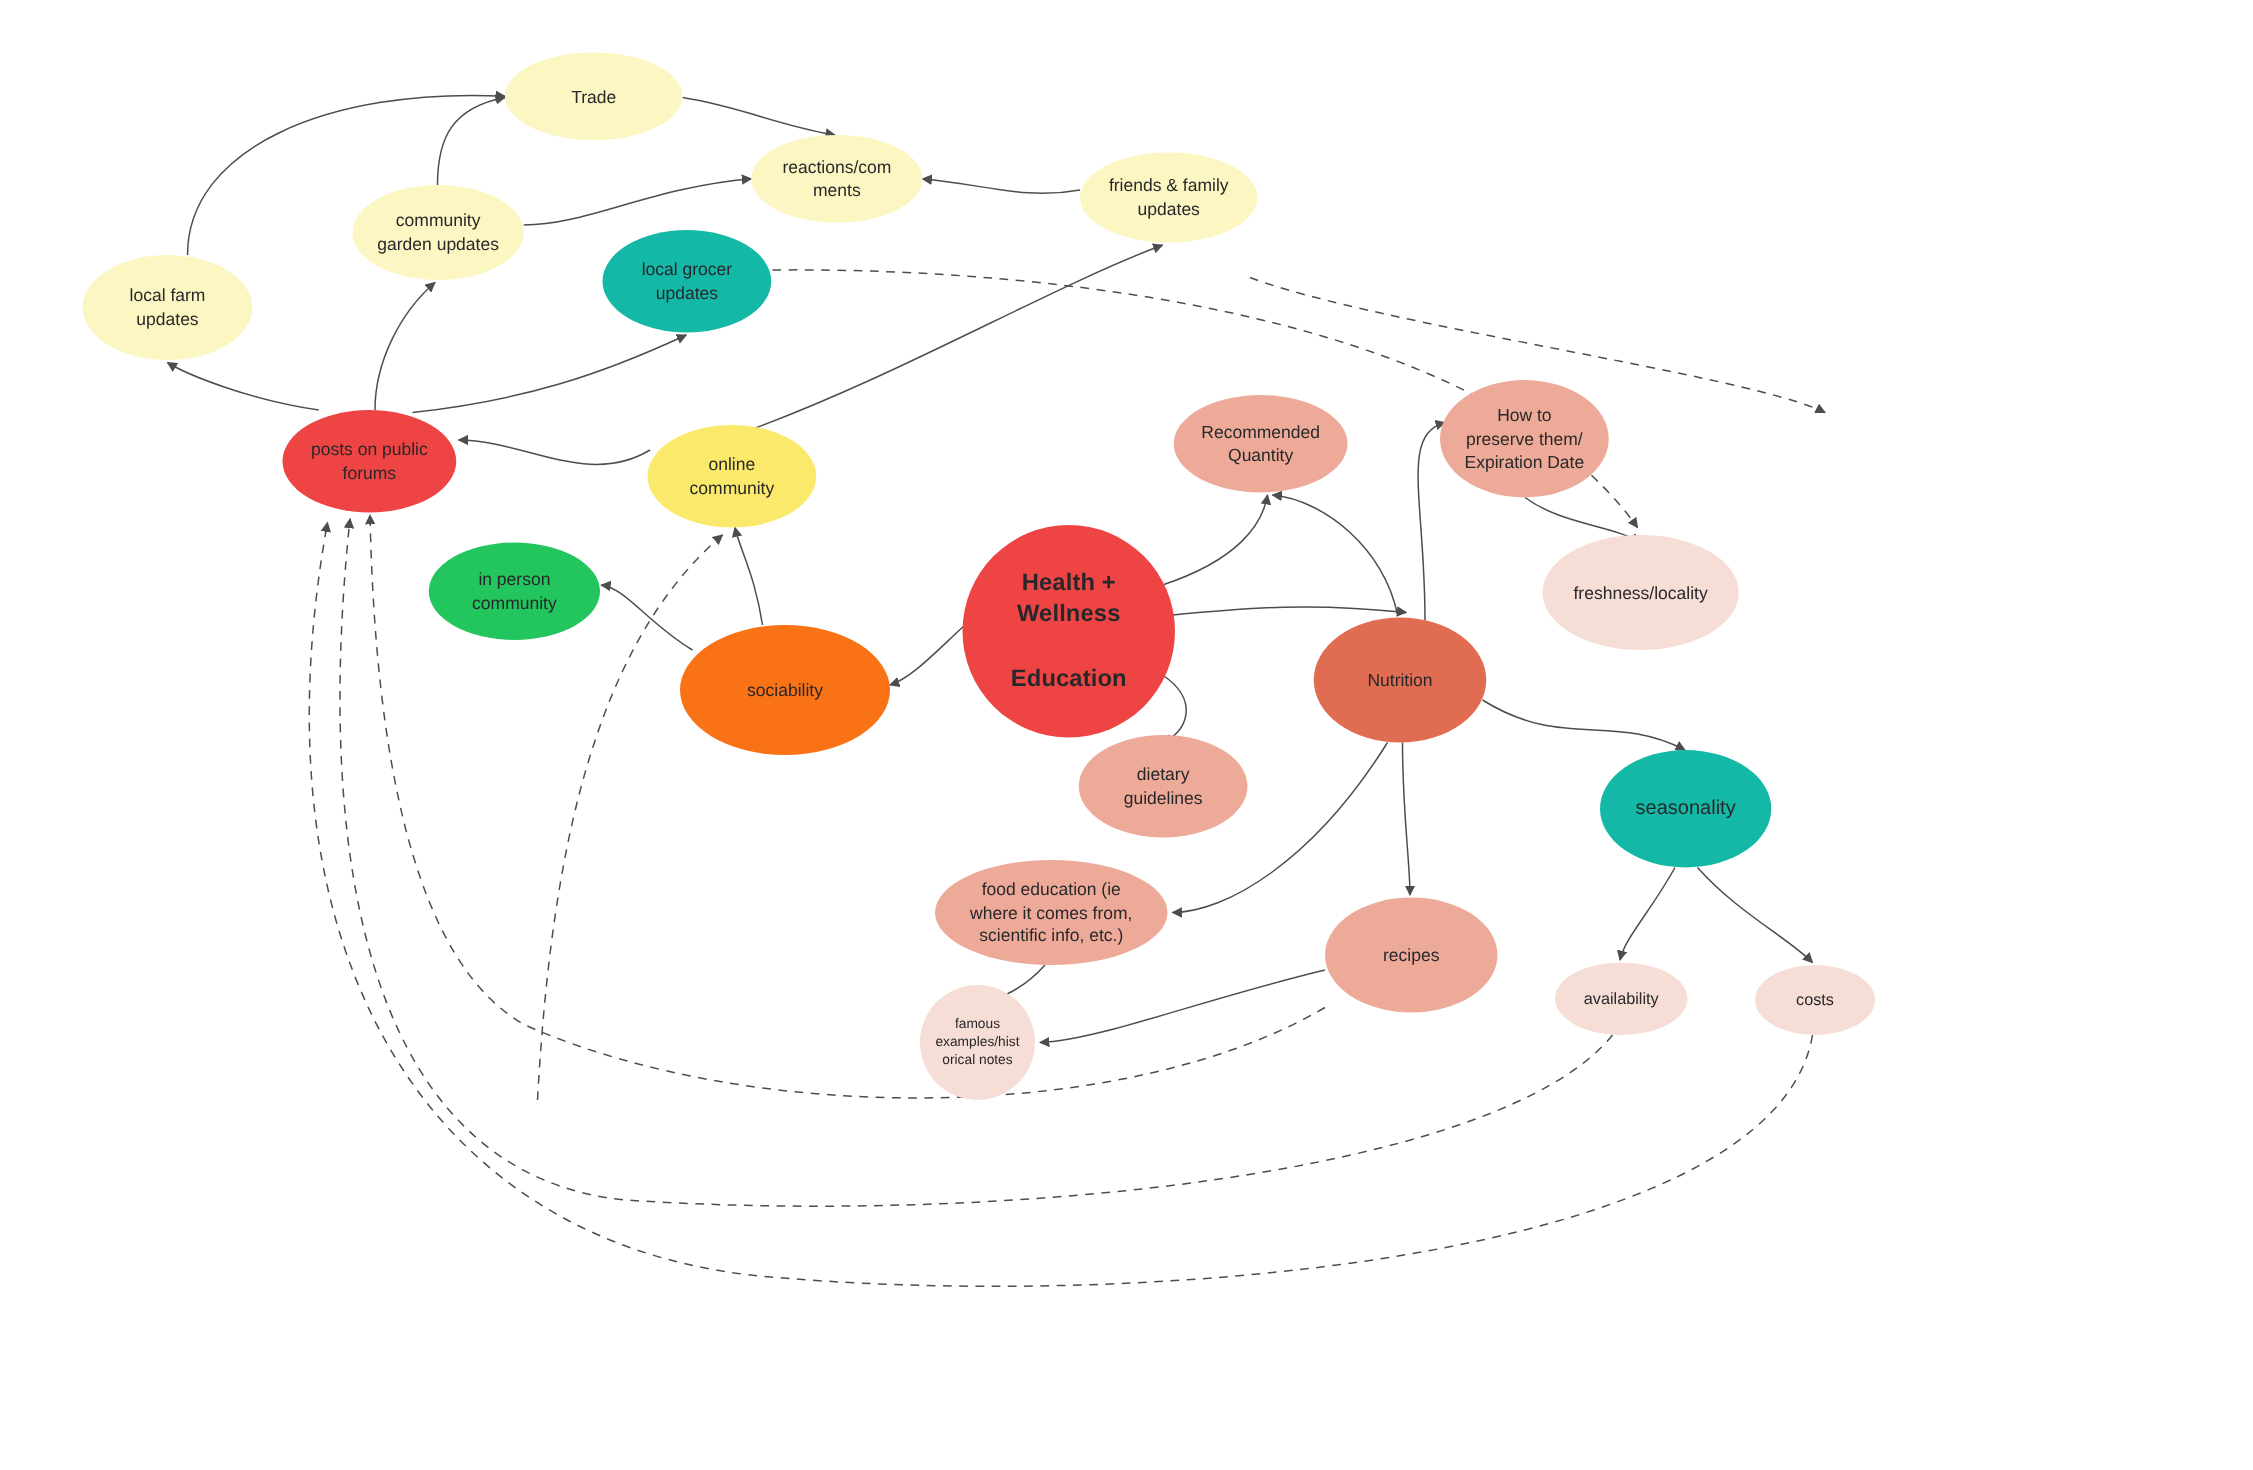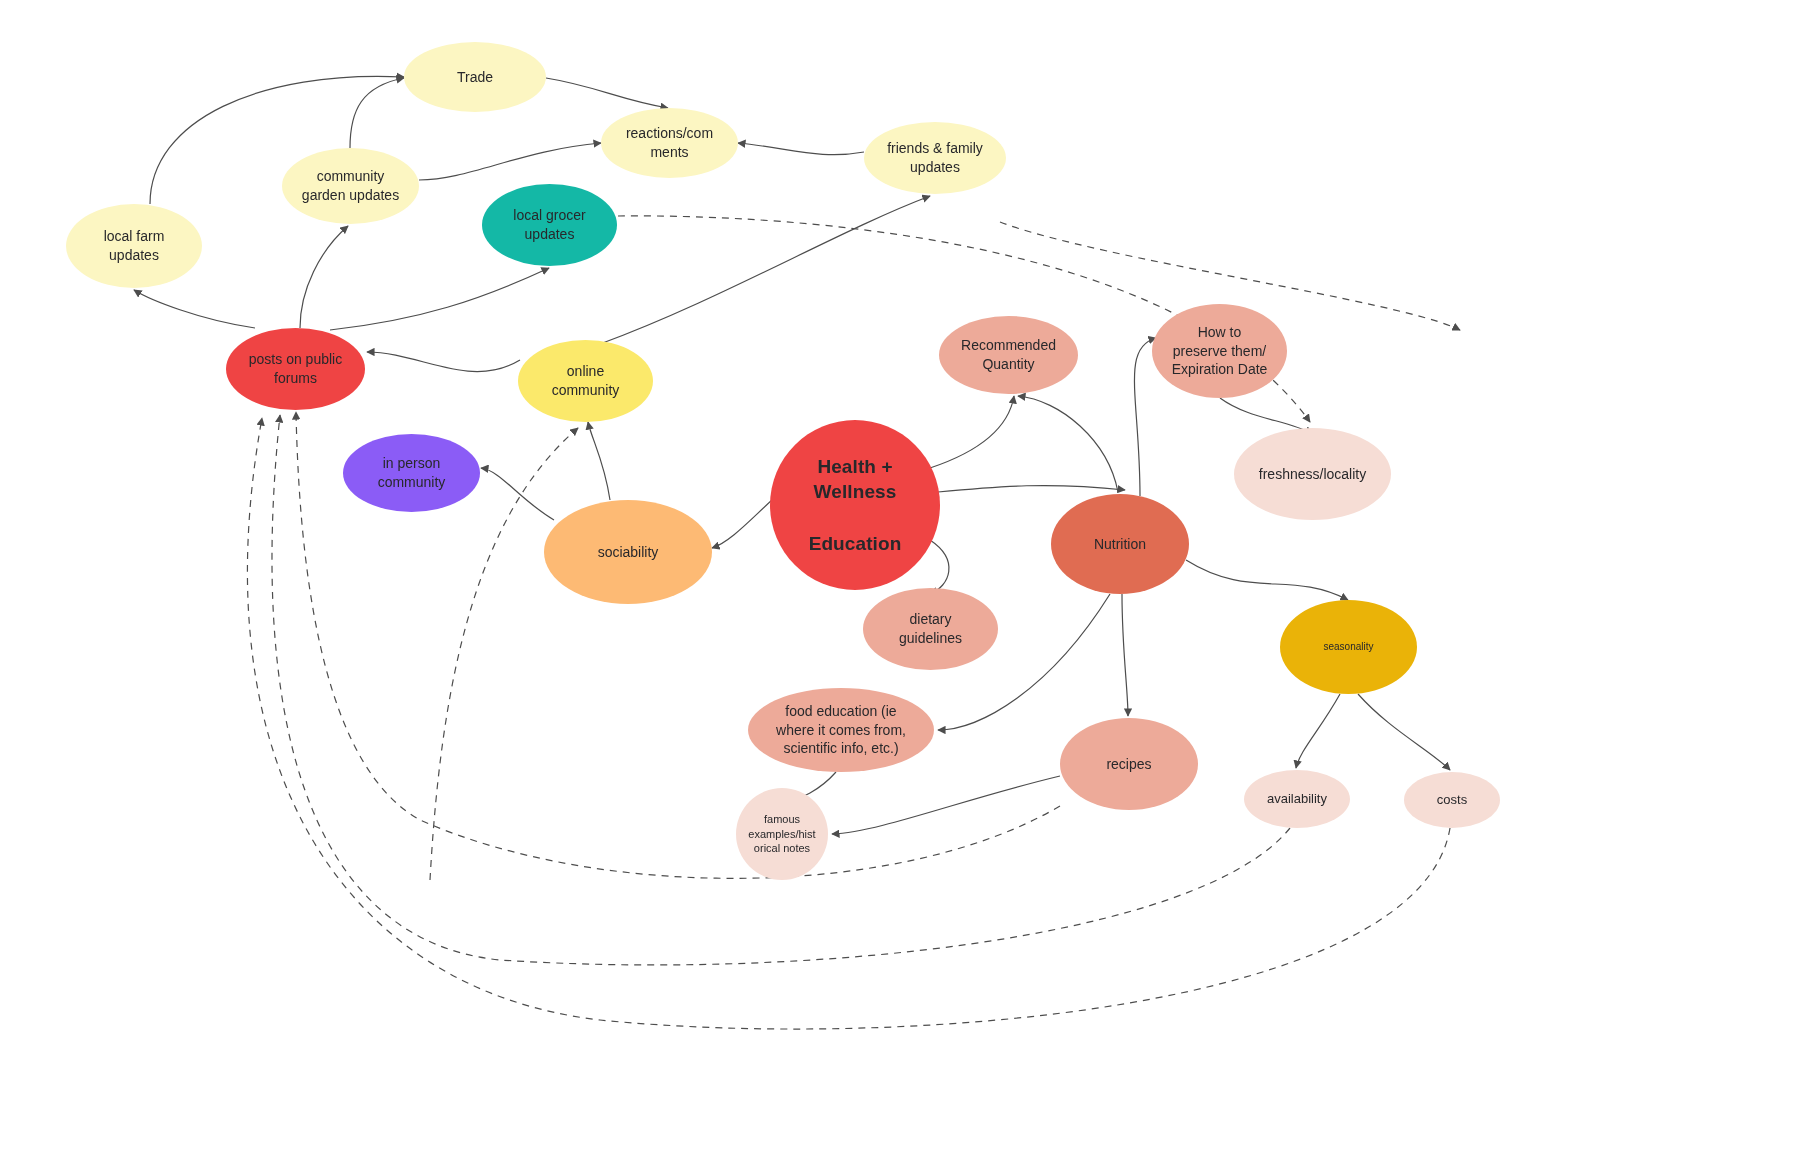--- a/index.html
+++ b/index.html
@@ -102,33 +102,33 @@
       <div class="node" style="left: 282px; top: 148px; width: 137px; height: 76px; background: rgb(252, 246, 194); font-size: 14px;"><span>community
 garden updates</span></div>
       <div class="node" style="left: 482px; top: 184px; width: 135px; height: 82px; background: #14b8a6; font-size: 14px;"><span>local grocer
 updates</span></div>
       <div class="node" style="left: 66px; top: 204px; width: 136px; height: 84px; background: rgb(252, 246, 194); font-size: 14px;"><span>local farm
 updates</span></div>
       <div class="node" style="left: 226px; top: 328px; width: 139px; height: 82px; background: #ef4444; font-size: 14px;"><span>posts on public
 forums</span></div>
       <div class="node" style="left: 518px; top: 340px; width: 135px; height: 82px; background: rgb(251, 233, 107); font-size: 14px;"><span>online
 community</span></div>
-      <div class="node" style="left: 343px; top: 434px; width: 137px; height: 78px; background: #8b5cf6; font-size: 14px;"><span>in person
+      <div class="node" style="left: 343px; top: 434px; width: 137px; height: 78px; background: #22c55e; font-size: 14px;"><span>in person
 community</span></div>
-      <div class="node" style="left: 544px; top: 500px; width: 168px; height: 104px; background: #fdba74; font-size: 14px;"><span>sociability</span></div>
+      <div class="node" style="left: 544px; top: 500px; width: 168px; height: 104px; background: #f97316; font-size: 14px;"><span>sociability</span></div>
       <div class="node" style="left: 939px; top: 316px; width: 139px; height: 78px; background: rgb(237, 170, 153); font-size: 14px;"><span>Recommended
 Quantity</span></div>
       <div class="node" style="left: 1152px; top: 304px; width: 135px; height: 94px; background: rgb(237, 170, 153); font-size: 14px;"><span>How to
 preserve them/
 Expiration Date</span></div>
       <div class="node" style="left: 1234px; top: 428px; width: 157px; height: 92px; background: rgb(246, 221, 213); font-size: 14px;"><span>freshness/locality</span></div>
       <div class="node" style="left: 1051px; top: 494px; width: 138px; height: 100px; background: rgb(224, 108, 82); font-size: 14px;"><span>Nutrition</span></div>
       <div class="node" style="left: 863px; top: 588px; width: 135px; height: 82px; background: rgb(237, 170, 153); font-size: 14px;"><span>dietary
 guidelines</span></div>
-      <div class="node" style="left: 1280px; top: 600px; width: 137px; height: 94px; background: #eab308; font-size: 10px;"><span>seasonality</span></div>
+      <div class="node" style="left: 1280px; top: 600px; width: 137px; height: 94px; background: #14b8a6; font-size: 16px;"><span>seasonality</span></div>
       <div class="node" style="left: 748px; top: 688px; width: 186px; height: 84px; background: rgb(237, 170, 153); font-size: 14px;"><span>food education (ie
 where it comes from,
 scientific info, etc.)</span></div>
       <div class="node" style="left: 1060px; top: 718px; width: 138px; height: 92px; background: rgb(237, 170, 153); font-size: 14px;"><span>recipes</span></div>
       <div class="node" style="left: 736px; top: 788px; width: 92px; height: 92px; background: rgb(246, 221, 213); font-size: 11px;"><span>famous
 examples/hist
 orical notes</span></div>
       <div class="node" style="left: 1244px; top: 770px; width: 106px; height: 58px; background: rgb(246, 221, 213); font-size: 13px; justify-content: center;"><span>availability</span></div>
       <div class="node" style="left: 1404px; top: 772px; width: 96px; height: 56px; background: rgb(246, 221, 213); font-size: 13px;"><span>costs</span></div>
     </div>

